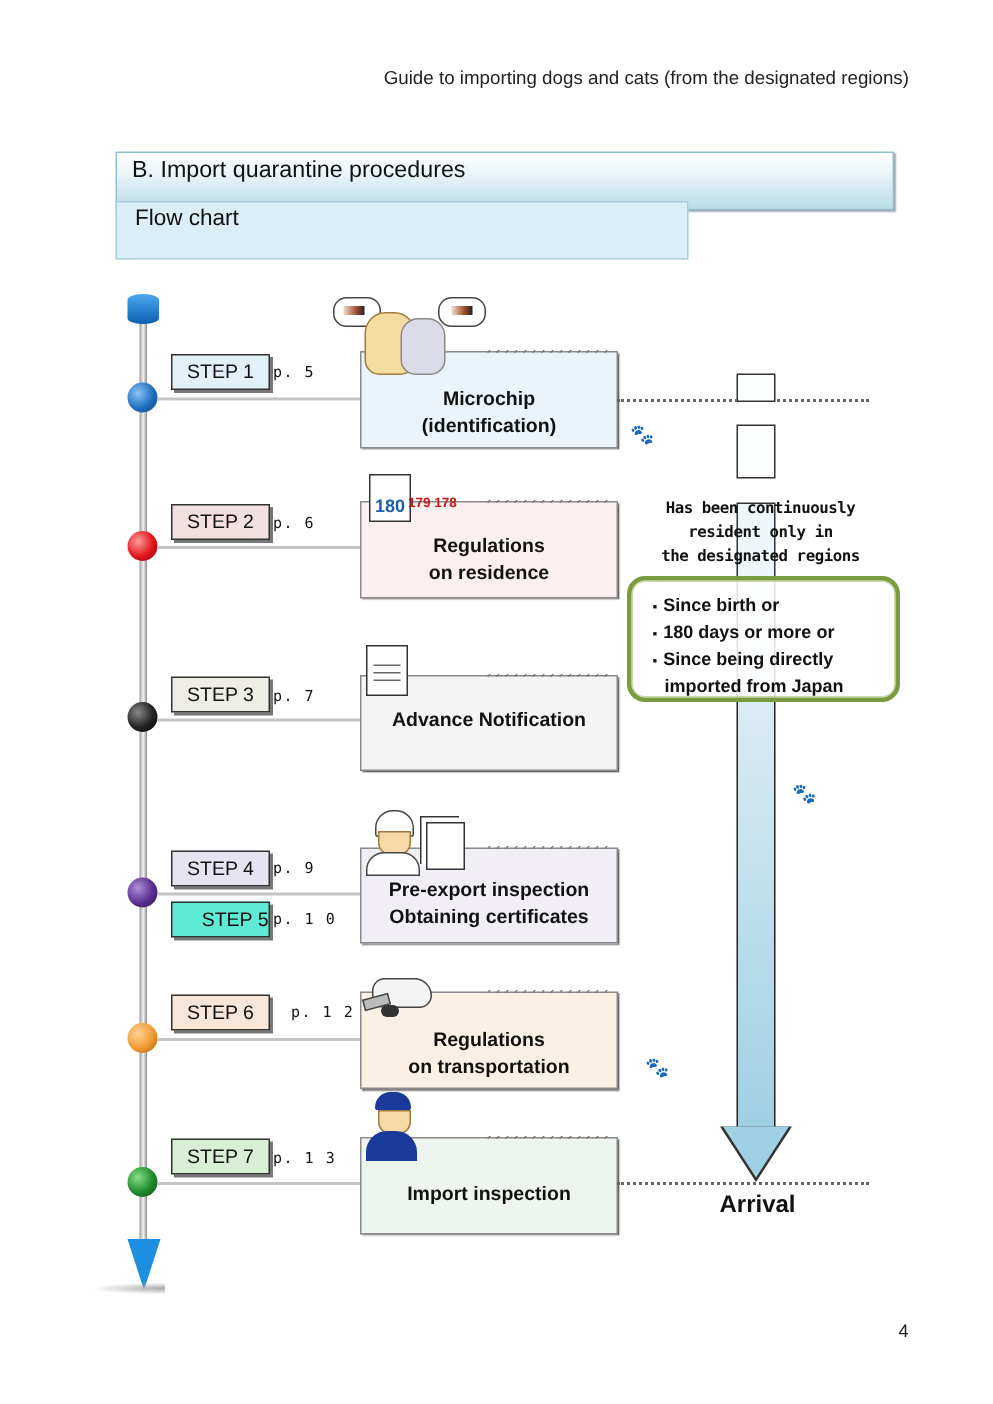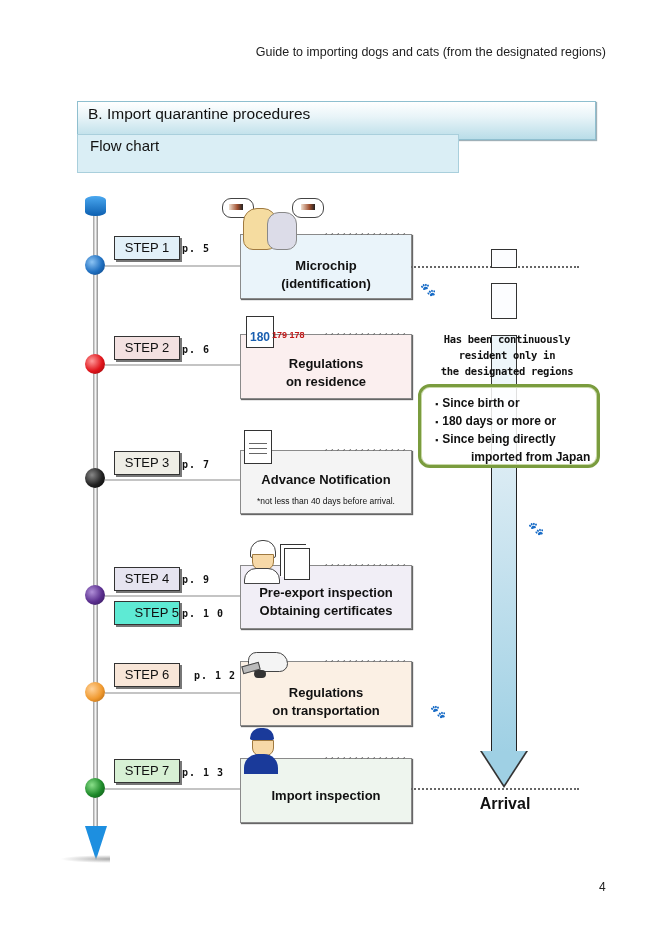--- a/index.html
+++ b/index.html
@@ -11,38 +11,38 @@
   .flow-box { left: 77px; top: 134px; width: 380px; height: 37px; border: 1px solid #a9cfdc; background: #daeef5; }
   .flow-box span { position: absolute; left: 12px; top: 2px; font-size: 15px; color: #111; }
 
   .pole { left: 93px; top: 212px; width: 5px; height: 620px; background: linear-gradient(90deg,#9a9a9a,#f4f4f4 50%,#8a8a8a); }
   .pole-cap { left: 85px; top: 196px; width: 21px; height: 20px; background: linear-gradient(#4aa8f0,#0c5fb0); border-radius: 10px/4px; }
   .pole-tip { left: 85px; top: 826px; width: 0; height: 0; border-left: 11px solid transparent; border-right: 11px solid transparent; border-top: 34px solid #1d8fe0; }
   .pole-shadow { left: 60px; top: 855px; width: 50px; height: 8px; background: radial-gradient(ellipse at right, #aaa, rgba(255,255,255,0) 70%); }
   .ball { width: 20px; height: 20px; border-radius: 50%; left: 85px; }
 
   .step-label { width: 64px; height: 22px; border: 1px solid #333; box-shadow: 2px 2px 0 #777; font-size: 13px; text-align: center; line-height: 22px; color: #111; }
-  .page-ref { font-size: 10px; font-weight: bold; font-family: "DejaVu Sans Mono", monospace; letter-spacing: 1px; color: #111; }
+  .page-ref { font-size: 10px; font-weight: normal; font-family: "DejaVu Sans Mono", monospace; letter-spacing: 1px; color: #111; }
   .connector { height: 2px; background: #c4c4c4; left: 105px; }
 
   .card { left: 240px; width: 170px; border: 1px solid #8a8a8a; box-shadow: 1px 1px 1px #666; text-align: center; font-weight: bold; font-size: 13px; line-height: 18px; color: #111; }
   .card .rings { position: absolute; top: -5px; left: 0; right: 0; height: 10px; text-align: right; font-size: 10px; color: #666; letter-spacing: 1px; font-weight: normal; padding-right: 4px; font-family: "DejaVu Sans", sans-serif; }
   .card .sub { font-size: 8.5px; font-weight: normal; display: block; margin-top: 3px; }
 
   .dotted { border-top: 2px dotted #666; height: 0; }
   .arrow-shaft { left: 491px; top: 462px; width: 24px; height: 290px; border-left: 1px solid #222; border-right: 1px solid #222; background: linear-gradient(#dcecf4, #9fd0e4); }
   .arrow-head { left: 480px; top: 751px; width: 0; height: 0; border-left: 24px solid transparent; border-right: 24px solid transparent; border-top: 37px solid #333; }
   .arrow-head-inner { left: 482px; top: 751px; width: 0; height: 0; border-left: 22px solid transparent; border-right: 22px solid transparent; border-top: 34px solid #9fd0e4; }
   .ghost-rect { border: 1px solid #333; background: #fcfdff; }
   .resident-text { left: 432px; top: 331px; width: 150px; text-align: center; font-family: "DejaVu Sans Mono", monospace; font-size: 10.5px; font-weight: bold; line-height: 16px; letter-spacing: -0.3px; color: #111; }
   .cond-box { left: 418px; top: 384px; width: 176px; height: 78px; border: 3px solid #7a9c3e; border-radius: 12px; background: rgba(255,255,255,0.85); box-shadow: inset 0 0 0 1px #c9d9a8; }
   .cond-box ul { list-style: none; margin: 0; padding: 8px 0 0 14px; font-size: 12px; font-weight: bold; line-height: 17px; color: #111; }
   .cond-box li::before { content: "▪"; margin-right: 4px; font-size: 9px; }
   .cond-box li.cont::before { content: ""; margin-right: 0; }
-  .cond-box li.cont { padding-left: 8px; margin-left: 28px; }
+  .cond-box li.cont { padding-left: 8px; }
   .arrival { left: 470px; top: 795px; width: 70px; text-align: center; font-size: 16px; font-weight: bold; color: #111; }
   .paw { color: #c9b89a; font-size: 13px; }
   .page-num { left: 599px; top: 880px; font-size: 12px; color: #222; }
 </style>
 </head>
 <body>
 
 <div class="abs header-title">Guide to importing dogs and cats (from the designated regions)</div>
 
 <div class="abs section-box">
@@ -106,21 +106,20 @@
   <div style="padding-top:20px;">
     <div>Regulations</div>
     <div>on residence</div>
   </div>
 </div>
 
 <div class="abs card" style="top:450px;height:62px;background:#f4f4f4;">
   <div class="rings">´´´´´´´´´´´´´´</div>
   <div style="padding-top:20px;">
     <div>Advance Notification</div>
-    <span class="sub">*not less than 40 days before arrival.</span>
   </div>
 </div>
 
 <div class="abs card" style="top:565px;height:62px;background:#f1eef6;">
   <div class="rings">´´´´´´´´´´´´´´</div>
   <div style="padding-top:18px;">
     <div>Pre-export inspection</div>
     <div>Obtaining certificates</div>
   </div>
 </div>

